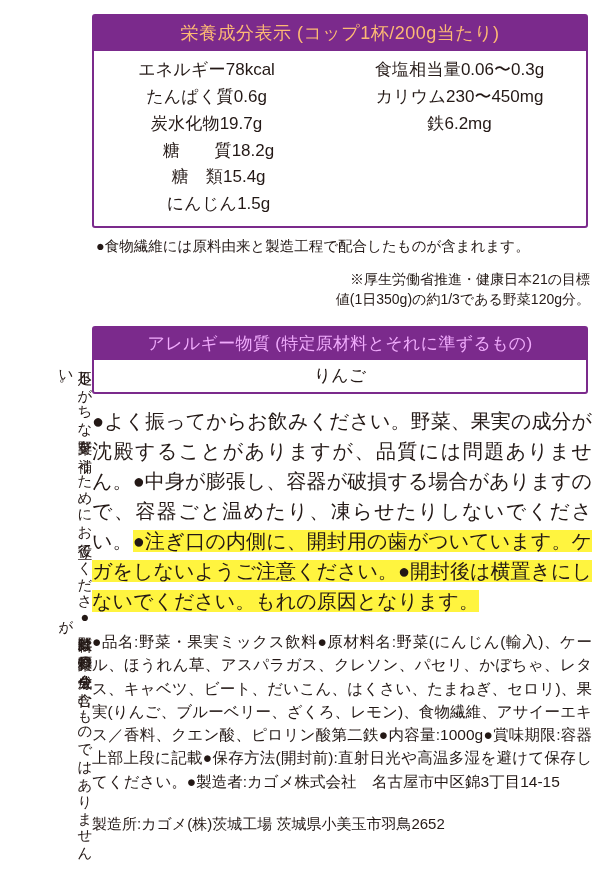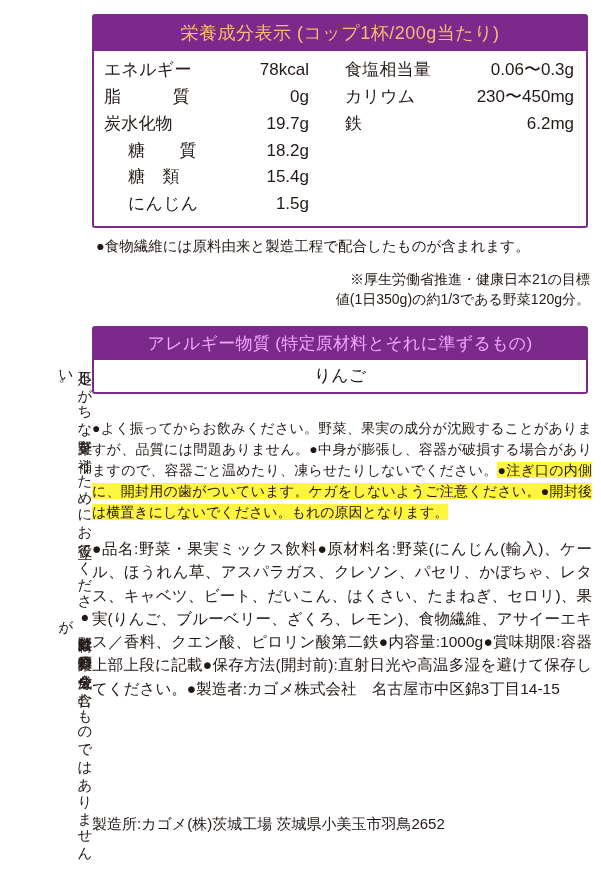--- a/index.html
+++ b/index.html
@@ -68,21 +68,21 @@
   }
   .nutri-body {
     padding: 6px 10px 8px 10px;
     display: flex;
   }
   .nutri-col {
     flex: 1;
   }
   .nrow {
     display: flex;
-    justify-content: space-between;
+    justify-content: center;
     font-size: 17px;
     line-height: 1.58;
     white-space: nowrap;
   }
   .nrow .lbl { letter-spacing: 0.2px; }
   .nrow .val { text-align: right; }
   .nrow.indent .lbl { padding-left: 24px; }
   .nrow.indent2 .lbl { padding-left: 24px; }
   .col-left .nrow .val { padding-right: 26px; }
   .col-right { padding-left: 10px; }
@@ -123,22 +123,22 @@
     letter-spacing: 0.3px;
   }
   .allergy-body {
     font-size: 17px;
     text-align: center;
     padding: 4px 0 5px;
   }
 
   
   .caution {
-    margin-top: 24px;
-    font-size: 14px;
+    margin-top: 12px;
+    font-size: 20px;
     line-height: 1.5;
     text-align: justify;
     text-justify: inter-character;
   }
   .hl {
     background: #fff43f;
   }
 
   
   .ingredients {
@@ -171,22 +171,22 @@
 
     <div class="nutri-box">
       <div class="nutri-title">栄養成分表示 (コップ1杯/200g当たり)</div>
       <div class="nutri-body">
         <div class="nutri-col col-left">
           <div class="nrow">
             <span class="lbl">エネルギー</span>
             <span class="val">78kcal</span>
           </div>
           <div class="nrow">
-            <span class="lbl">脂　　　質</span>
-            <span class="val">0g</span>
+            <span class="lbl">たんぱく質</span>
+            <span class="val">0.6g</span>
           </div>
           <div class="nrow">
             <span class="lbl spread2">炭水化物</span>
             <span class="val">19.7g</span>
           </div>
           <div class="nrow indent">
             <span class="lbl">糖　　質</span>
             <span class="val">18.2g</span>
           </div>
           <div class="nrow indent2">

